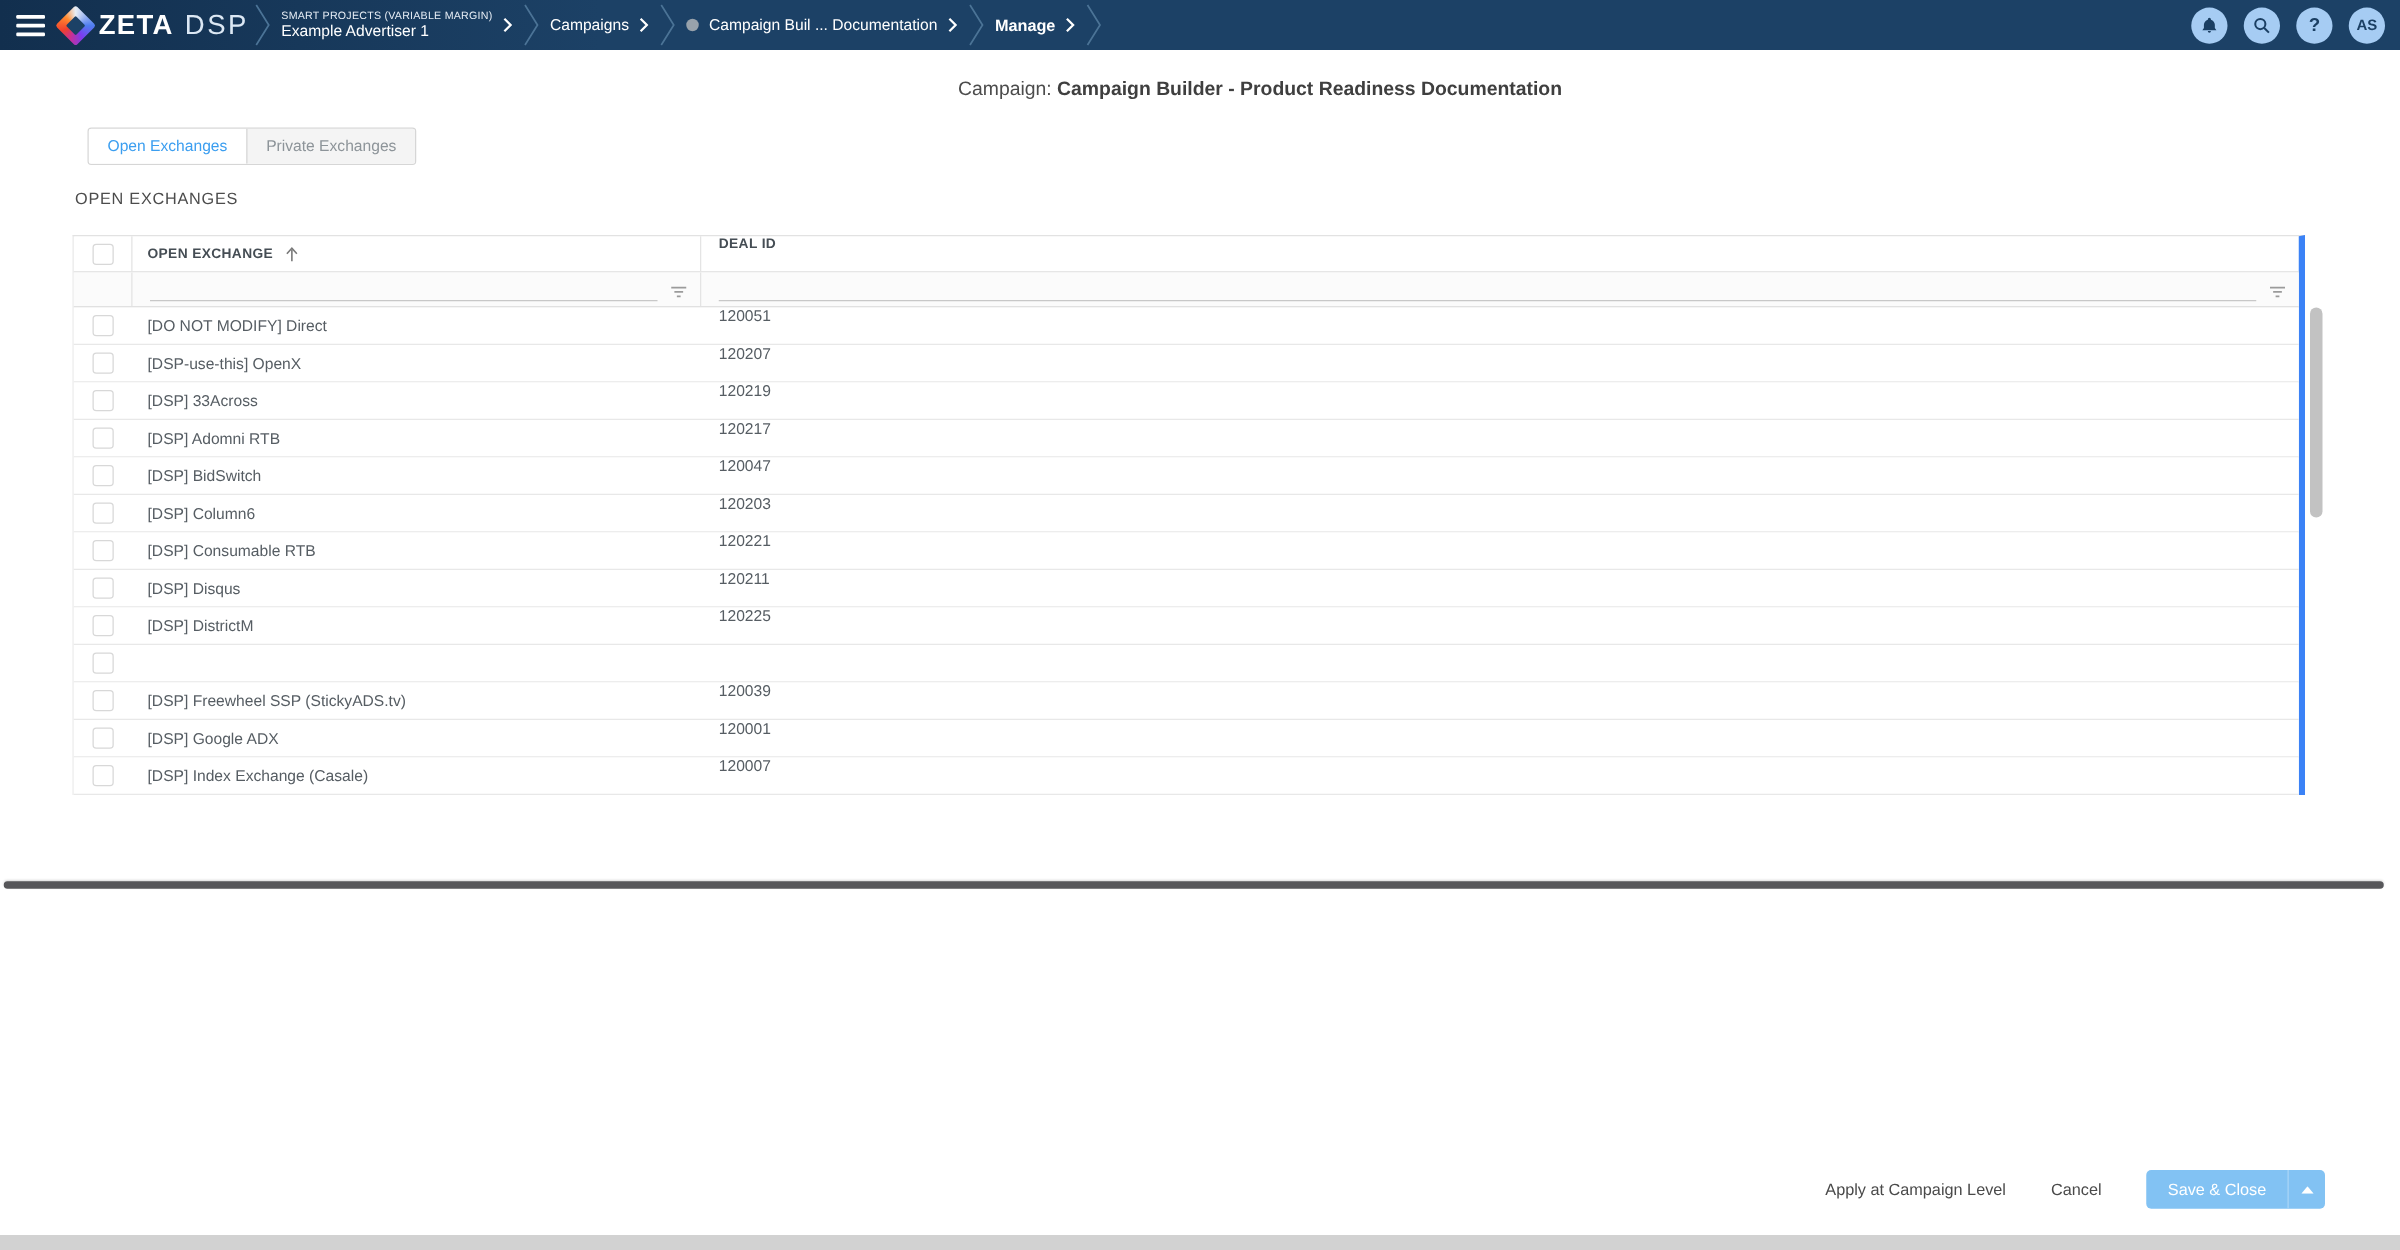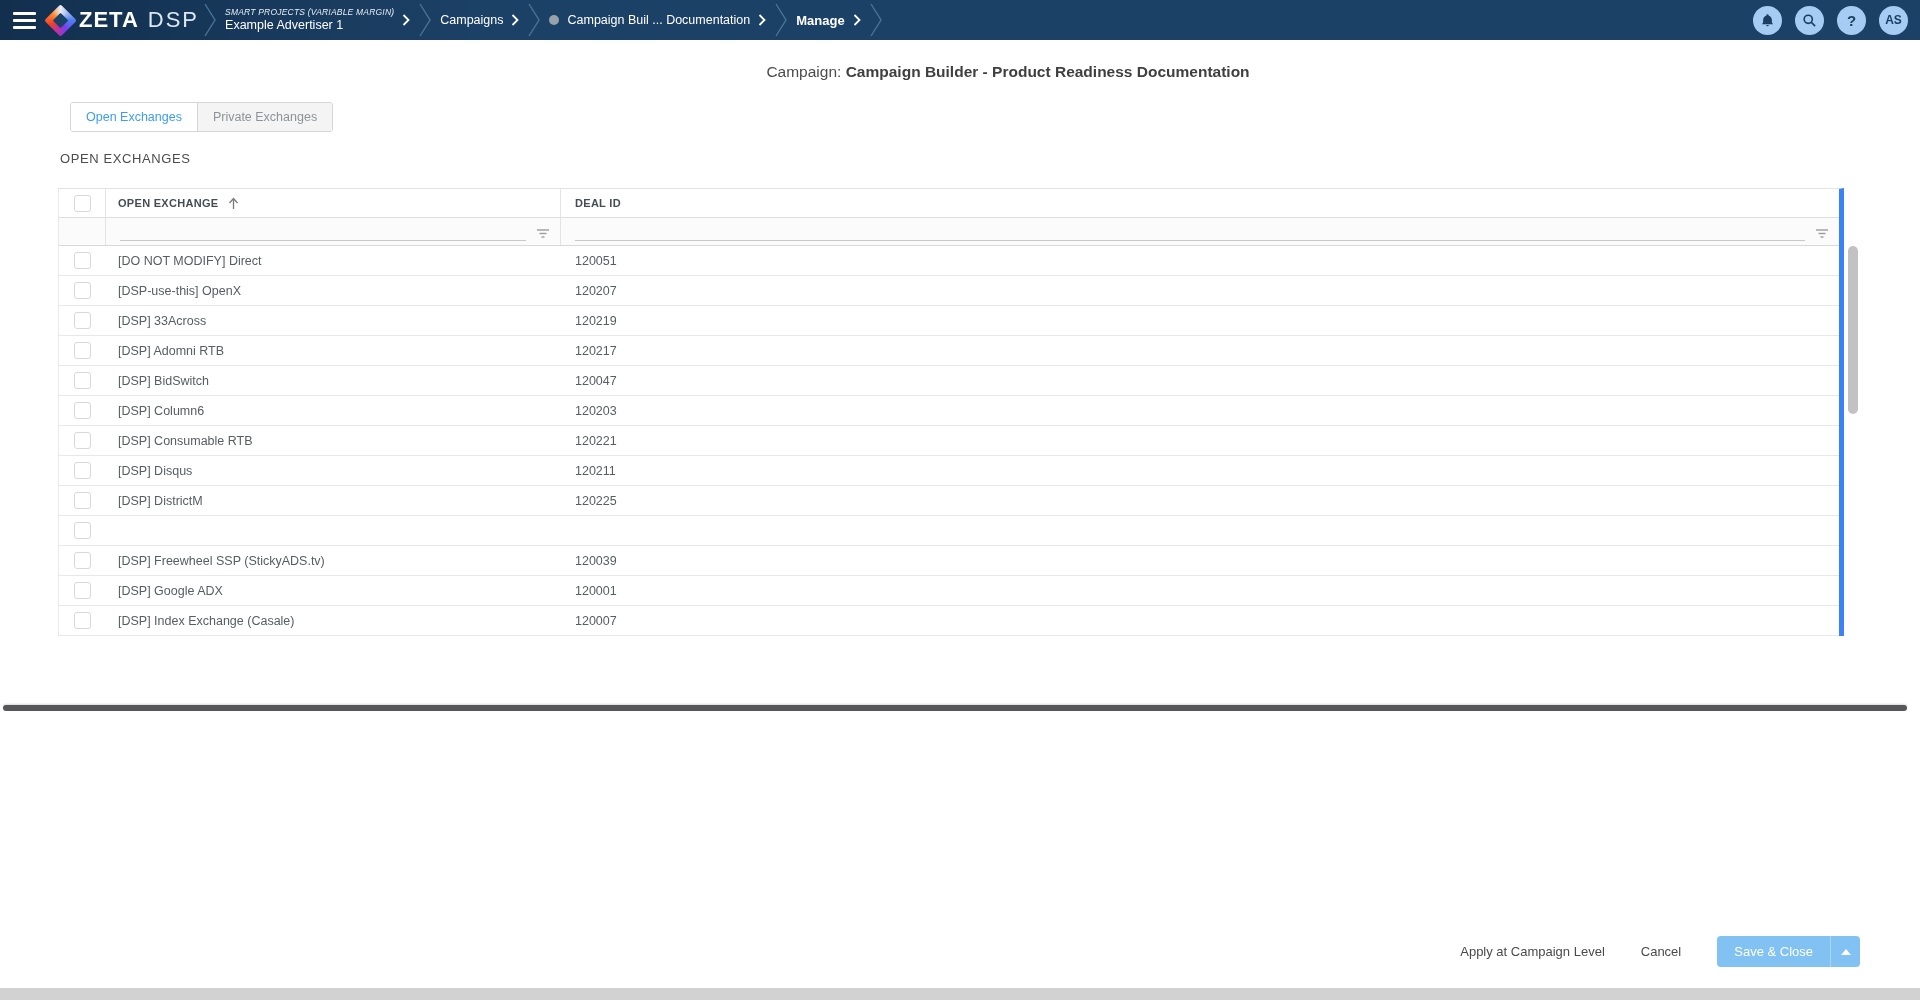--- a/index.html
+++ b/index.html
@@ -11,21 +11,21 @@
   .hamburger { margin-left:13px; width:23px; height:17px; display:flex; flex-direction:column; justify-content:space-between; cursor:pointer; }
   .hamburger span { display:block; height:3px; background:#fff; border-radius:1px; }
   .brand { display:flex; align-items:center; margin-left:13px; }
   .brand-diamond { width:23px; height:23px; margin-right:7px; position:relative; transform:rotate(45deg); background:conic-gradient(from -45deg,#e8eef5,#4f7df0 90deg,#7a3cf0 150deg,#c5309a 200deg,#f0402e 250deg,#ff8a2e 310deg,#e8eef5 360deg); border-radius:2px; }
   .brand-diamond::after { content:""; position:absolute; inset:6px; background:#1c4166; border-radius:1px; }
   .brand-zeta { font-size:22px; font-weight:bold; letter-spacing:1px; color:#fff; }
   .brand-dsp { font-size:22px; font-weight:300; letter-spacing:2px; color:#dce8f4; margin-left:9px; }
   .crumb-sep { width:14px; height:34px; margin:0 4px; flex:none; }
   .crumb { display:flex; align-items:center; gap:8px; padding:0 4px; cursor:pointer; }
   .crumb-2line { display:flex; flex-direction:column; justify-content:center; line-height:1.15; }
-  .crumb-eyebrow { font-size:8.5px; letter-spacing:.2px; color:#e7eef6; white-space:nowrap;font-style:italic; }
+  .crumb-eyebrow { font-size:8.5px; letter-spacing:.2px; color:#e7eef6; white-space:nowrap; }
   .crumb-label { font-size:12.5px; color:#fff; white-space:nowrap; }
   .crumb-label.bold { font-weight:bold; font-size:13px; }
   .crumb-dot { width:10px; height:10px; border-radius:50%; background:#98a2ab; flex:none; }
   .crumb-chevron { width:8px; height:12px; flex:none; }
   .topbar-right { margin-left:auto; margin-right:12px; display:flex; align-items:center; gap:13px; }
   .circle-btn { width:29px; height:29px; border-radius:50%; background:#a6ccf3; color:#1b3f63; display:flex; align-items:center; justify-content:center; cursor:pointer; font-weight:bold; }
   .circle-btn svg { display:block; }
 
   
   .page { position:absolute; top:40px; left:0; width:1920px; height:948px; background:#fff; }
@@ -42,21 +42,21 @@
   
   .grid { position:absolute; top:148px; left:58px; width:1786px; border-top:1px solid #e2e2e2; border-left:1px solid #e9e9e9; border-right:5px solid #3b82f6; font-size:12.5px; color:#565d63; }
   .g-row { display:flex; align-items:center; }
   .g-head { height:29px; border-bottom:1px solid #dedede; }
   .g-filter { height:28px; background:#fbfbfb; border-bottom:1px solid #d9d9d9; }
   .g-body-row { height:30px; border-bottom:1px solid #e8e8e8; background:#fff; }
   .c-check { width:47px; flex:none; display:flex; align-items:center; justify-content:center; align-self:stretch; }
   .g-head .c-check, .g-filter .c-check { border-right:1px solid #e4e4e4; }
   .c-exchange { width:455px; flex:none; padding-left:12px; display:flex; align-items:center; align-self:stretch; }
   .g-head .c-exchange, .g-filter .c-exchange { border-right:1px solid #e4e4e4; }
-  .c-dealid { flex:1; padding-left:14px; display:flex; align-items:center; align-self:stretch; }
+  .c-dealid { flex:1; padding-left:14px; display:flex; align-self:stretch; }
   .col-title { font-size:11px; font-weight:bold; letter-spacing:.3px; color:#454d54; }
   .sort-arrow { margin-left:10px; }
   .checkbox { width:17px; height:17px; border:1px solid #d8d8d8; border-radius:3px; background:#fff; cursor:pointer; flex:none; }
   .filter-wrap { display:flex; align-items:flex-end; width:100%; height:100%; padding-bottom:4px; }
   .filter-input { flex:1; border:none; border-bottom:1px solid #c8c8c8; background:transparent; height:18px; font-size:12px; color:#565d63; outline:none; margin-left:2px; }
   .filter-btn { flex:none; margin:0 10px 2px 10px; cursor:pointer; display:flex; align-items:center; }
 
   .vscroll-track { position:absolute; top:206px; left:1848px; width:10px; height:386px; }
   .vscroll-thumb { position:absolute; top:0; left:0; width:10px; height:168px; border-radius:5px; background:#c2c2c2; cursor:grab; }
 

